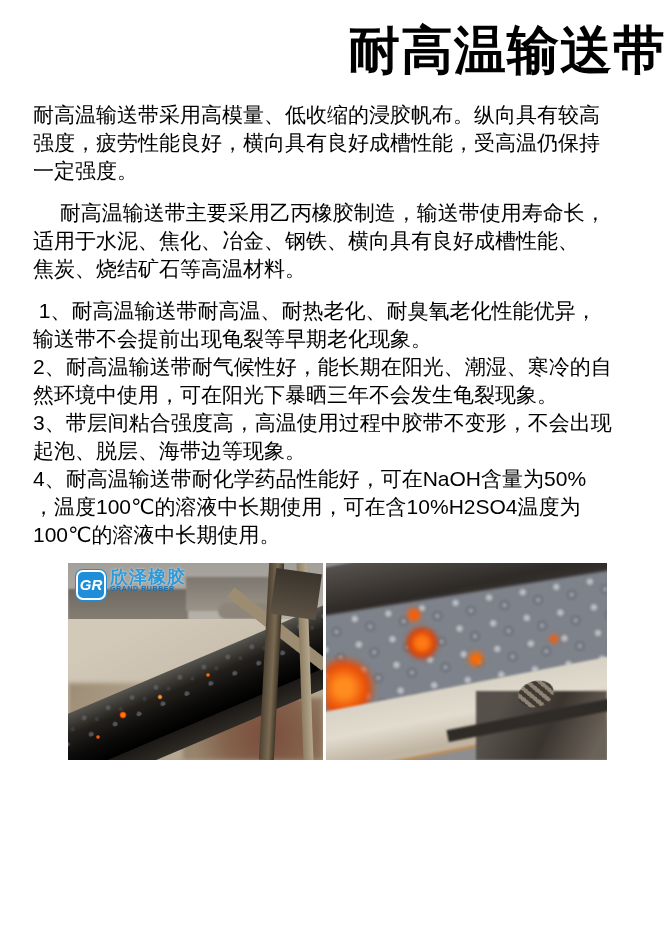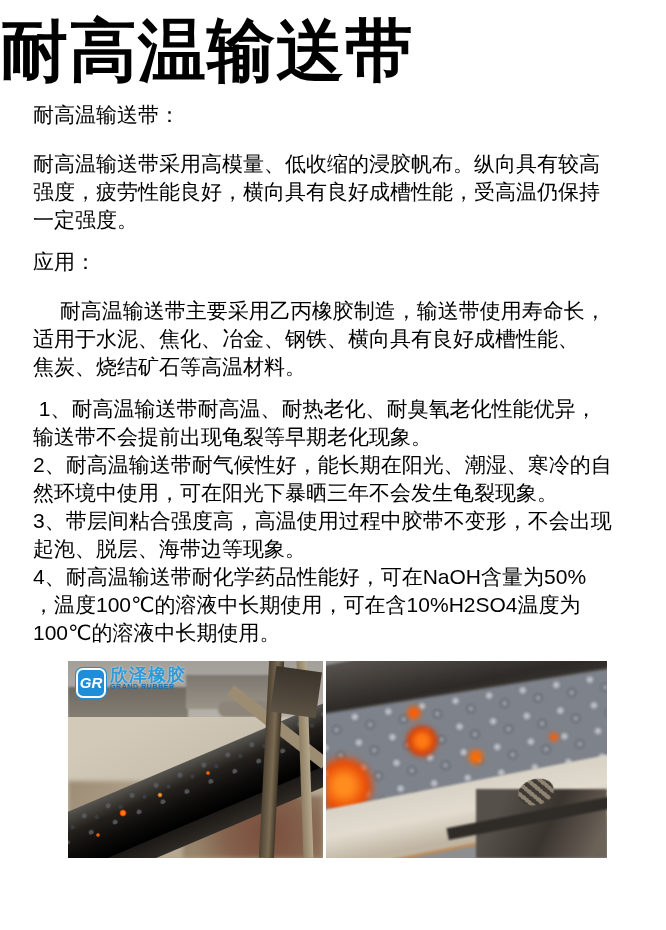--- a/index.html
+++ b/index.html
@@ -5,22 +5,22 @@
   * { margin:0; padding:0; box-sizing:border-box; }
   html,body { background:#ffffff; }
   body {
     width:666px; height:930px; overflow:hidden; position:relative;
     font-family:"Liberation Sans","DejaVu Sans",sans-serif;
     color:#000;
   }
   .doc { width:666px; }
 
   h1.title {
-    text-align:left;
-    font-size:68px;
+    text-align:right;
+    font-size:52px;
     line-height:64px;
     font-weight:700;
     margin:18px 0 19px 0;
     letter-spacing:1px;
   }
 
   .label, .para {
     font-size:21px;
     line-height:28px;
     margin-left:33px;
@@ -139,26 +139,24 @@
   .f2-bar   { left:120px; top:150px; width:180px; height:12px;
               transform:rotate(-11deg); background:#2f2b27; filter:blur(1px); }
 </style>
 </head>
 <body>
 
 <div class="doc">
 
   <h1 class="title">耐高温输送带</h1>
 
-  <p class="label">耐高温输送带：</p>
   <p class="para">耐高温输送带采用高模量、低收缩的浸胶帆布。纵向具有较高
 强度，疲劳性能良好，横向具有良好成槽性能，受高温仍保持
 一定强度。</p>
 
-  <p class="label">应用：</p>
   <p class="para">　 耐高温输送带主要采用乙丙橡胶制造，输送带使用寿命长，
 适用于水泥、焦化、冶金、钢铁、横向具有良好成槽性能、
 焦炭、烧结矿石等高温材料。</p>
 
   <p class="para"> 1、耐高温输送带耐高温、耐热老化、耐臭氧老化性能优异，
 输送带不会提前出现龟裂等早期老化现象。
 2、耐高温输送带耐气候性好，能长期在阳光、潮湿、寒冷的自
 然环境中使用，可在阳光下暴晒三年不会发生龟裂现象。
 3、带层间粘合强度高，高温使用过程中胶带不变形，不会出现
 起泡、脱层、海带边等现象。

